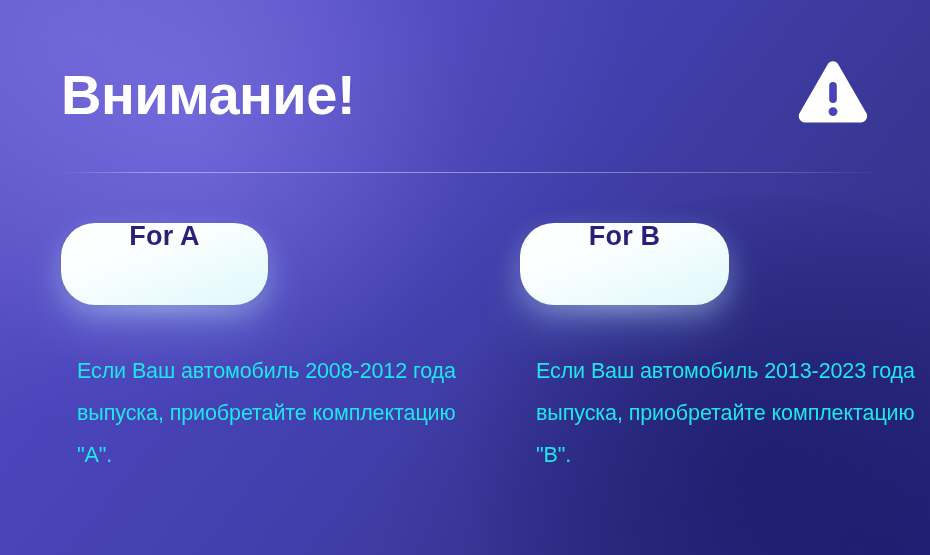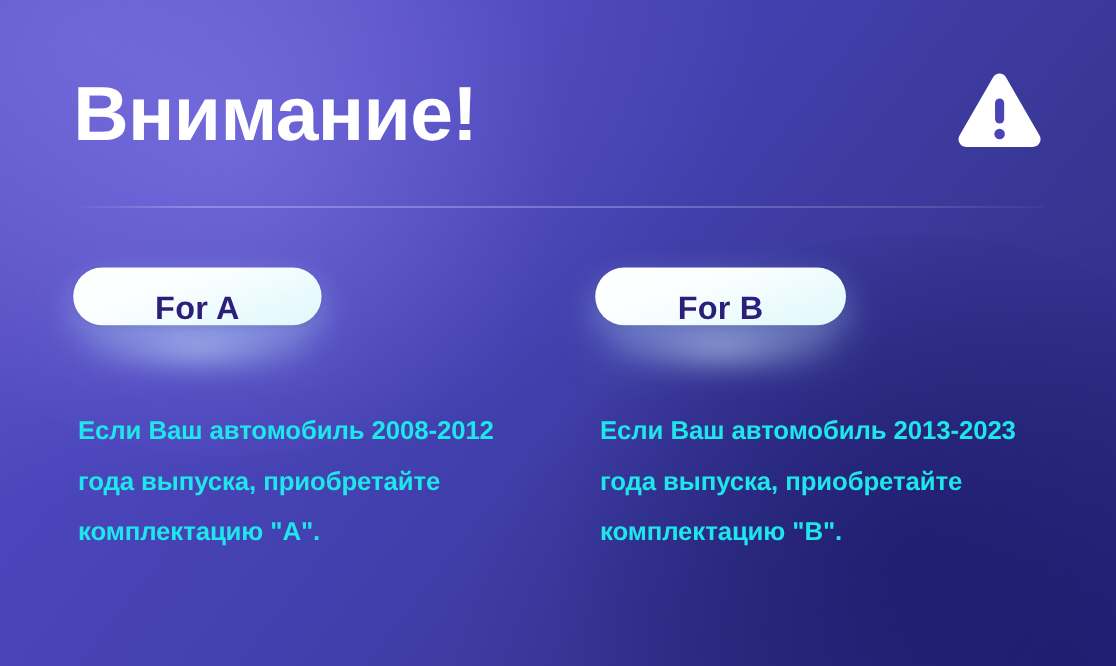--- a/index.html
+++ b/index.html
@@ -52,21 +52,21 @@
     left: 61px;
     top: 52px;
     right: 60px;
     height: 86px;
   }
   .title {
     position: absolute;
     left: 0;
     top: 0;
     margin: 0;
-    font-size: 64px;
+    font-size: 56px;
     line-height: 86px;
     font-weight: 700;
     color: #ffffff;
     letter-spacing: -0.5px;
     white-space: nowrap;
     text-align: center;
   }
   .warn-icon {
     position: absolute;
     right: 0;
@@ -100,33 +100,33 @@
     position: absolute;
     left: 0;
     top: 223px;
     width: 930px;
   }
   .col {
     position: absolute;
     top: 0;
   }
   .col-a { left: 61px; width: 400px; }
-  .col-b { left: 496px; width: 400px; }
+  .col-b { left: 520px; width: 400px; }
 
   
   .pill-wrap {
     position: relative;
     height: 67px;
   }
   .pill {
     position: relative;
     display: flex;
-    align-items: flex-end;
+    align-items: flex-start;
     justify-content: center;
-    height: 48px;
+    height: 82px;
     border-radius: 34px;
     background: linear-gradient(160deg, #ffffff 0%, #fbfeff 38%, #eafbfd 72%, #e2f7fb 100%);
     box-shadow:
         0 10px 26px rgba(200,235,255,0.28),
         0 22px 46px rgba(170,220,255,0.20),
         0 2px 4px rgba(20,20,80,0.18);
     cursor: pointer;
   }
   .pill-a { width: 207px; }
   .pill-b { width: 209px; }
@@ -145,24 +145,24 @@
     height: 46px;
     border-radius: 50%;
     background: radial-gradient(ellipse at center, rgba(226,244,255,0.50) 0%, rgba(210,236,255,0.18) 45%, rgba(200,230,255,0.0) 75%);
     filter: blur(9px);
     pointer-events: none;
   }
   .pill-glow-b { width: 197px; }
 
   
   .desc {
-    margin: 4px;
+    margin: 16px;
     padding-top: 44px;
     font-size: 21.5px;
-    font-weight: 700;
+    font-weight: 400;
     line-height: 42px;
     color: #1fe6ea;
     width: 390px;
     letter-spacing: -0.1px;
   }
 </style>
 </head>
 <body>
 
 <div class="banner">

